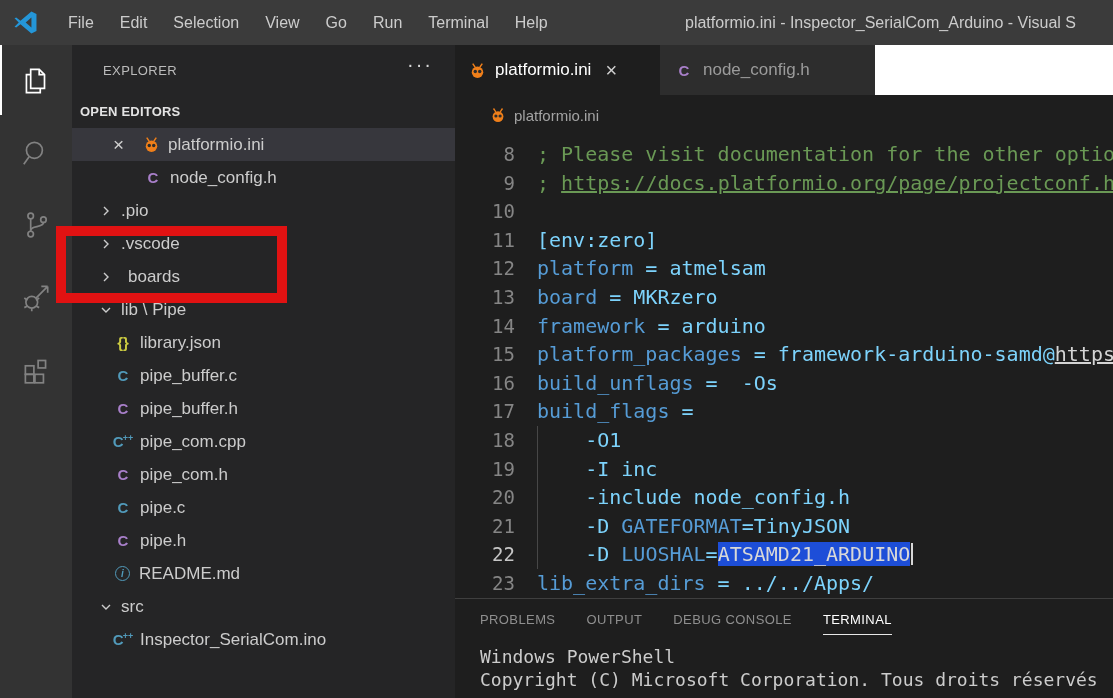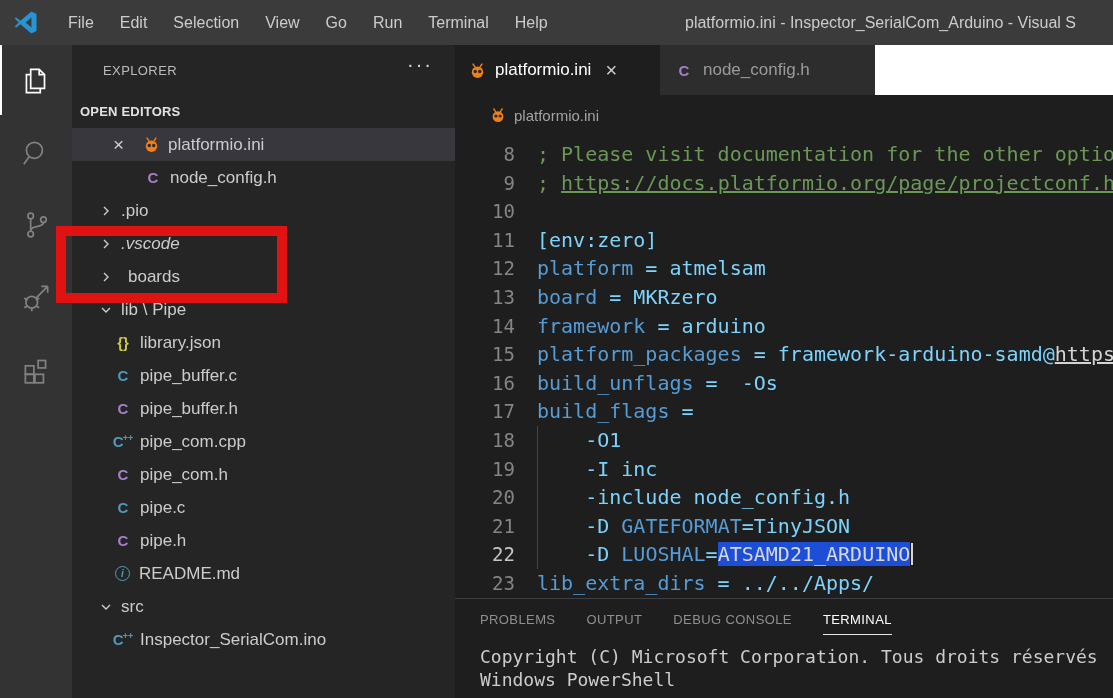--- a/index.html
+++ b/index.html
@@ -187,21 +187,21 @@
           <div class="row tree-folder">
             <span class="chev"><svg viewBox="0 0 16 16">
                 <path d="M6 4 L10 8 L6 12"></path>
               </svg></span>
             <span style="margin-left: 7px;">.pio</span>
           </div>
           <div class="row tree-folder">
             <span class="chev"><svg viewBox="0 0 16 16">
                 <path d="M6 4 L10 8 L6 12"></path>
               </svg></span>
-            <span style="margin-left: 7px; font-style: italic;">.vscode</span>
+            <span style="margin-left: 7px;">.vscode</span>
           </div>
           <div class="row tree-folder">
             <span class="chev"><svg viewBox="0 0 16 16">
                 <path d="M6 4 L10 8 L6 12"></path>
               </svg></span>
             <span style="margin-left: 14px;">boards</span>
           </div>
           <div class="row tree-folder">
             <span class="chev"><svg viewBox="0 0 16 16">
                 <path d="M4 6 L8 10 L12 6"></path>
@@ -304,21 +304,21 @@
         <div class="indent-guide"></div>
       </div>
       <div class="panel">
         <div class="panel-tabs" id="panel-tabs">
             <div class="ptab">PROBLEMS</div>
             <div class="ptab">OUTPUT</div>
             <div class="ptab">DEBUG CONSOLE</div>
             <div class="ptab active">TERMINAL</div>
           </div>
         <div class="term" id="terminal-lines">
+            <div>Windows PowerShell</div>
             <div>Copyright (C) Microsoft Corporation. Tous droits réservés</div>
-            <div>Windows PowerShell</div>
           </div>
       </div>
     </div>
   </div>
 
   <div class="annotation-rect"></div>
 </div>
 
 </body></html>

